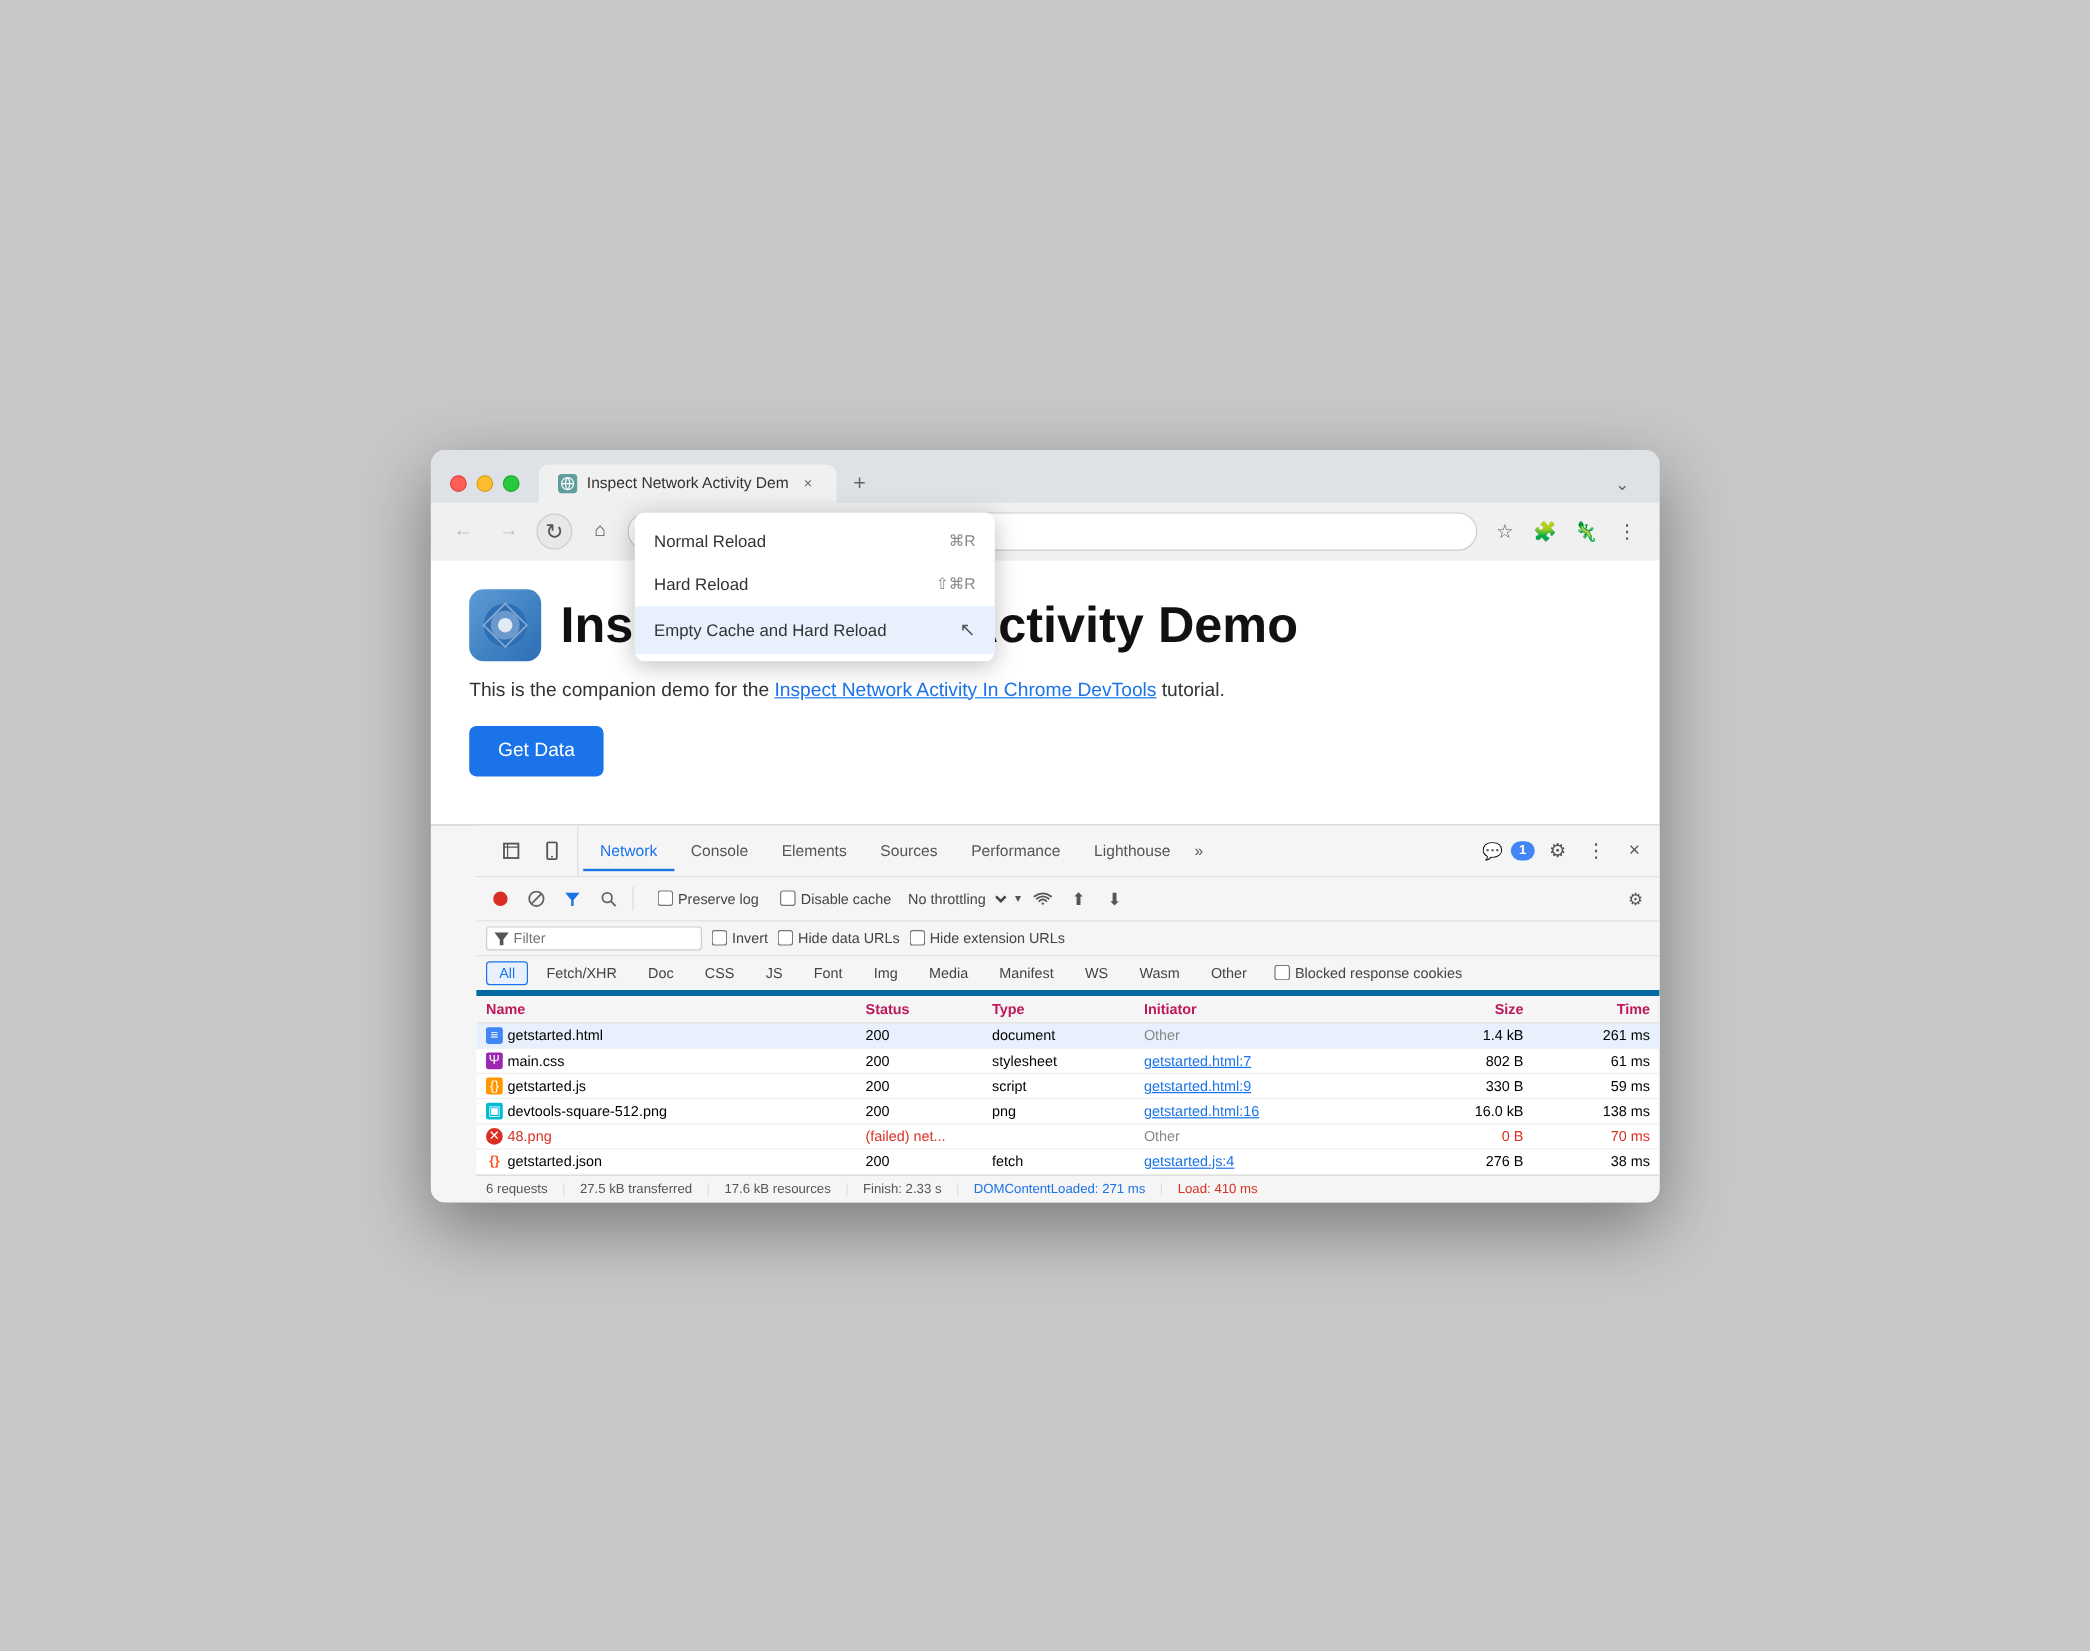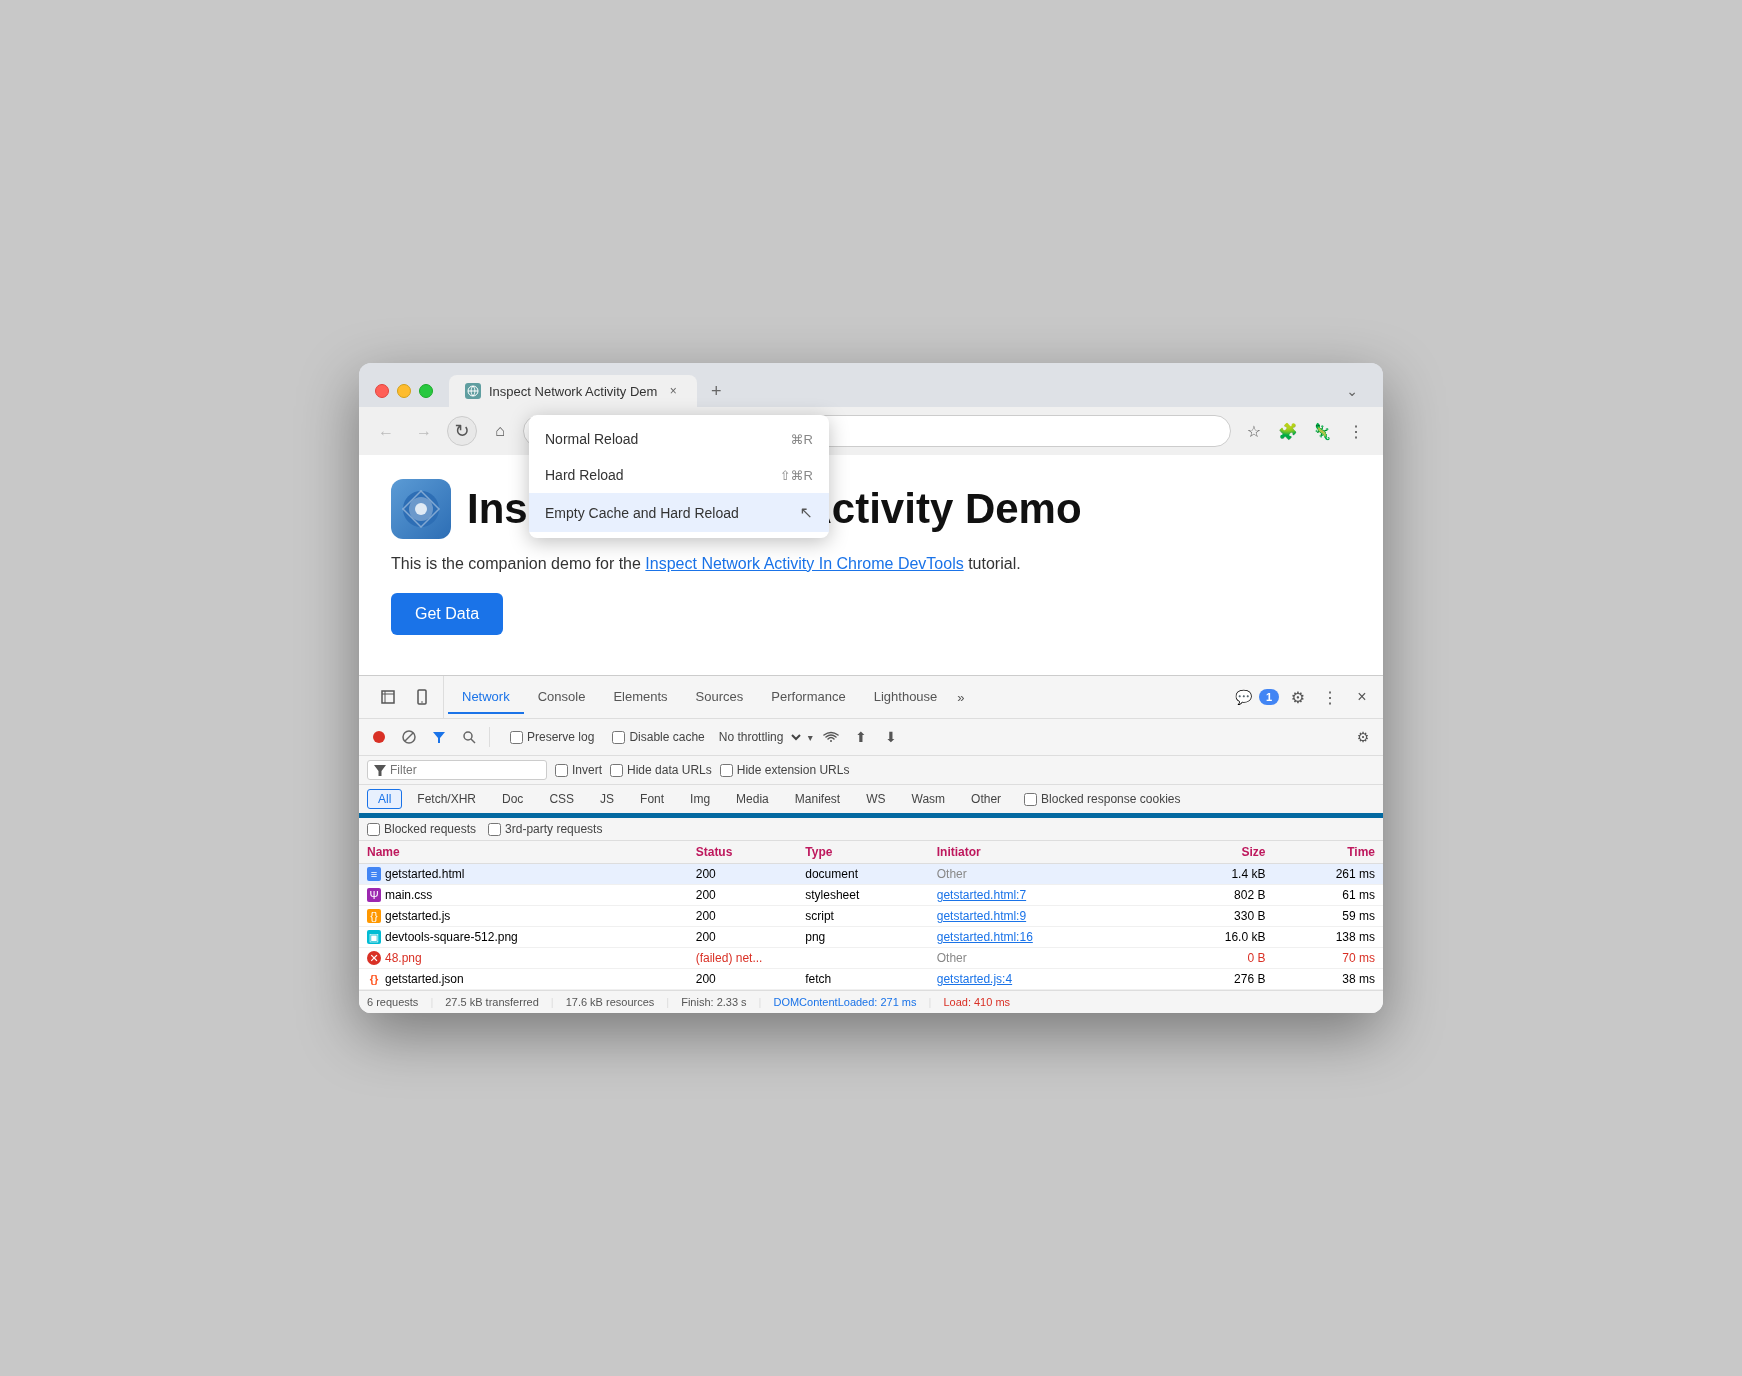--- a/index.html
+++ b/index.html
@@ -223,20 +223,21 @@
       padding: 12px 24px;
       border-radius: 6px;
       font-size: 16px;
       font-weight: 500;
       cursor: pointer;
     }
     
     .devtools {
       background: #f5f5f5;
       border-top: 1px solid #ccc;
+      padding-left: 38px;
     }
     .devtools-tabs {
       background: #f5f5f5;
       border-bottom: 1px solid #ddd;
       display: flex;
       align-items: center;
       padding: 0 8px;
     }
     .devtools-icons {
       display: flex;
@@ -678,30 +679,20 @@
       <button class="type-btn">Manifest</button>
       <button class="type-btn">WS</button>
       <button class="type-btn">Wasm</button>
       <button class="type-btn">Other</button>
       <label class="blocked-cookies-label">
         <input type="checkbox" style="">
         <span>Blocked response cookies</span>
       </label>
     </div>
 
-    <div class="blocked-row">
-      <label class="blocked-check-label">
-        <input type="checkbox" style="">
-        <span>Blocked requests</span>
-      </label>
-      <label class="blocked-check-label">
-        <input type="checkbox" style="">
-        <span>3rd-party requests</span>
-      </label>
-    </div>
 
     <div class="network-table">
       <div class="table-header">
         <span class="col-name">Name</span>
         <span class="col-status">Status</span>
         <span class="col-type">Type</span>
         <span class="col-initiator">Initiator</span>
         <span class="col-size">Size</span>
         <span class="col-time">Time</span>
       </div>

